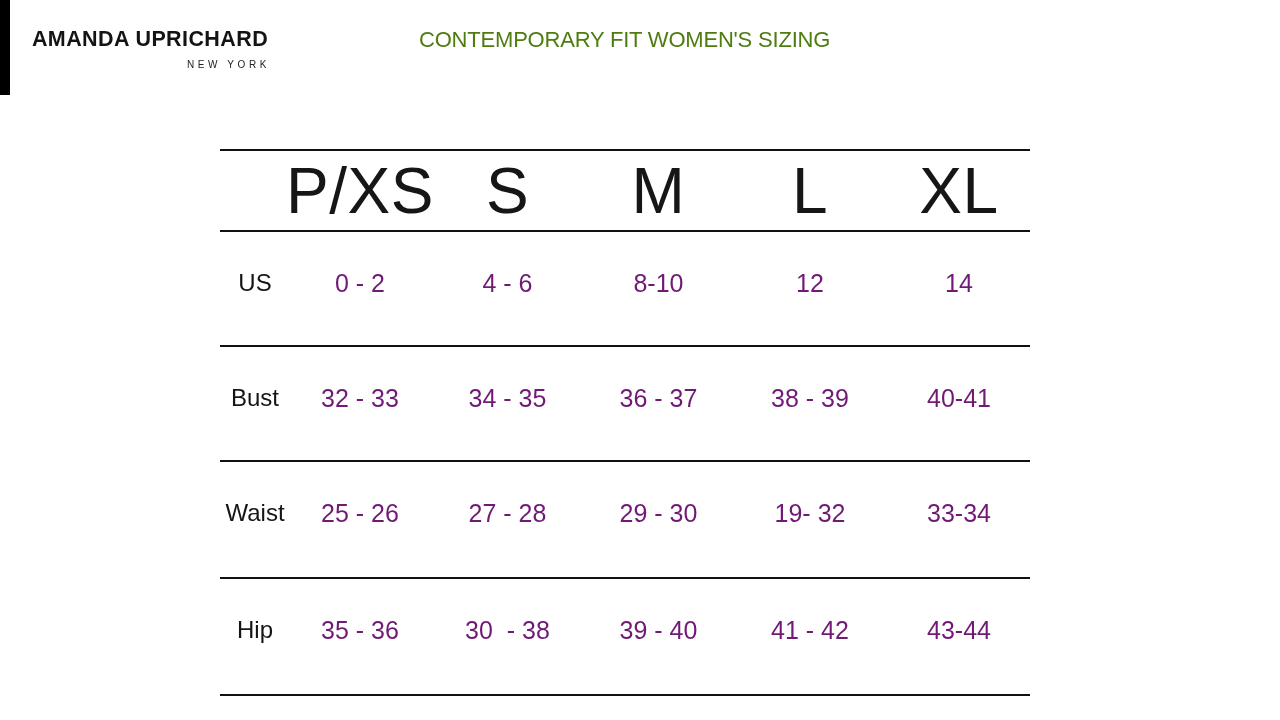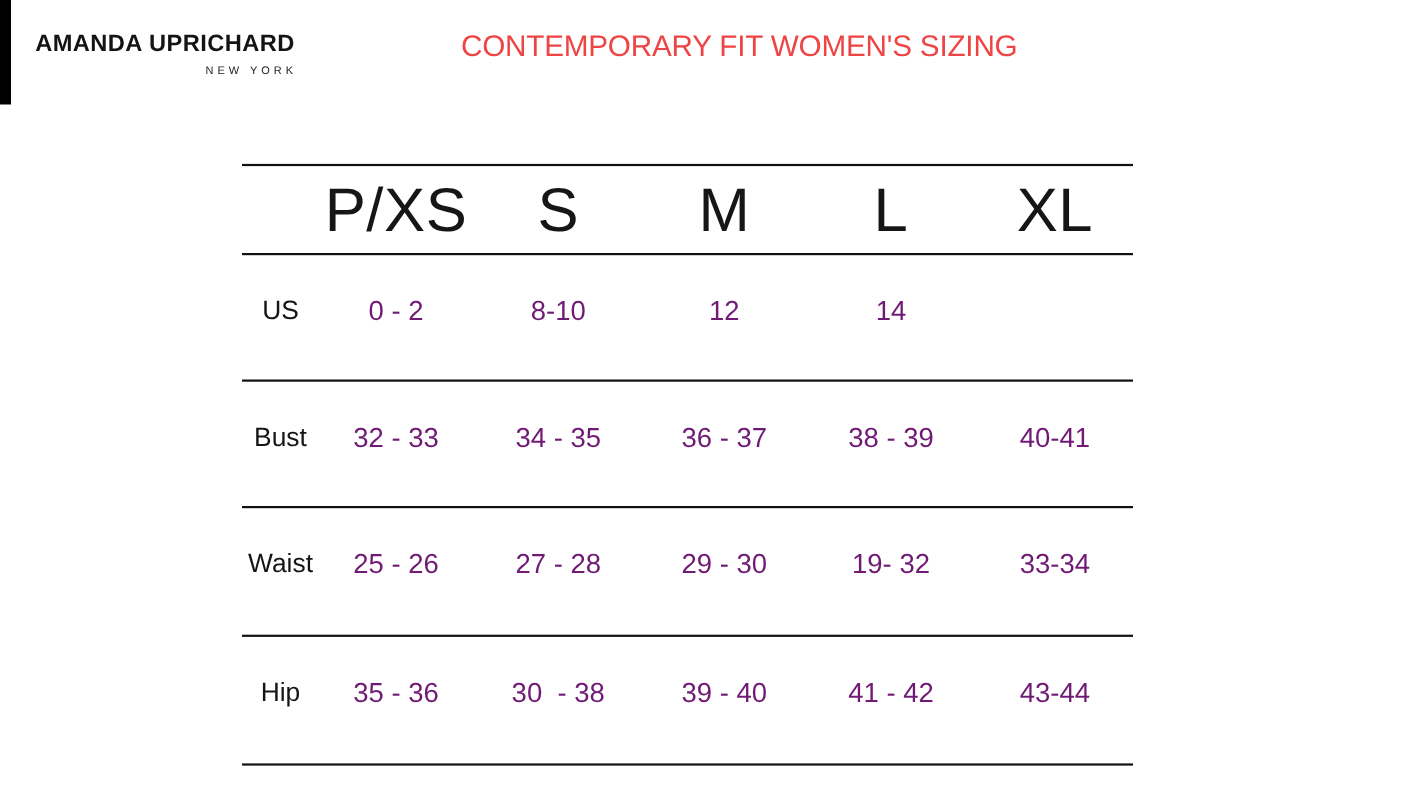--- a/index.html
+++ b/index.html
@@ -36,45 +36,45 @@
     margin-top: 7px;
     font-size: 10px;
     font-weight: 400;
     letter-spacing: 3.6px;
     color: #222222;
     text-align: right;
   }
   .page-title {
     position: absolute;
     left: 419px; top: 27px;
-    font-size: 27px;
+    font-size: 22px;
     font-weight: 400;
     letter-spacing: -0.2px;
     white-space: nowrap;
-    color: #ef4444;
+    color: #4d7c0f;
   }
   .size-table {
     position: absolute;
     left: 220px; top: 149px;
     width: 810px;
     border-top: 2px solid #111111;
   }
   .trow {
     display: grid;
     grid-template-columns: 70px 140px 155px 147px 156px 142px;
     border-bottom: 2px solid #111111;
   }
   .trow.header-row { height: 79px; }
   .trow.data-row-a { height: 113px; }
   .trow.data-row-b { height: 115px; }
   .hcell {
     display: flex;
     align-items: center;
     justify-content: center;
-    font-size: 56px;
+    font-size: 64px;
     font-weight: 500;
     letter-spacing: 0.5px;
     color: #161616;
   }
   .dcell {
     display: flex;
     align-items: flex-start;
     justify-content: center;
     padding-top: 36px;
     font-size: 25px;
@@ -106,20 +106,21 @@
       <div class="hcell">P/XS</div>
       <div class="hcell">S</div>
       <div class="hcell">M</div>
       <div class="hcell">L</div>
       <div class="hcell">XL</div>
     </div>
 
     <div class="trow data-row-a">
       <div class="dcell label-cell">US</div>
       <div class="dcell">0 - 2</div>
+      <div class="dcell">4 - 6</div>
       <div class="dcell">8-10</div>
       <div class="dcell">12</div>
       <div class="dcell">14</div>
     </div>
 
     <div class="trow data-row-a">
       <div class="dcell label-cell">Bust</div>
       <div class="dcell">32 - 33</div>
       <div class="dcell">34 - 35</div>
       <div class="dcell">36 - 37</div>

